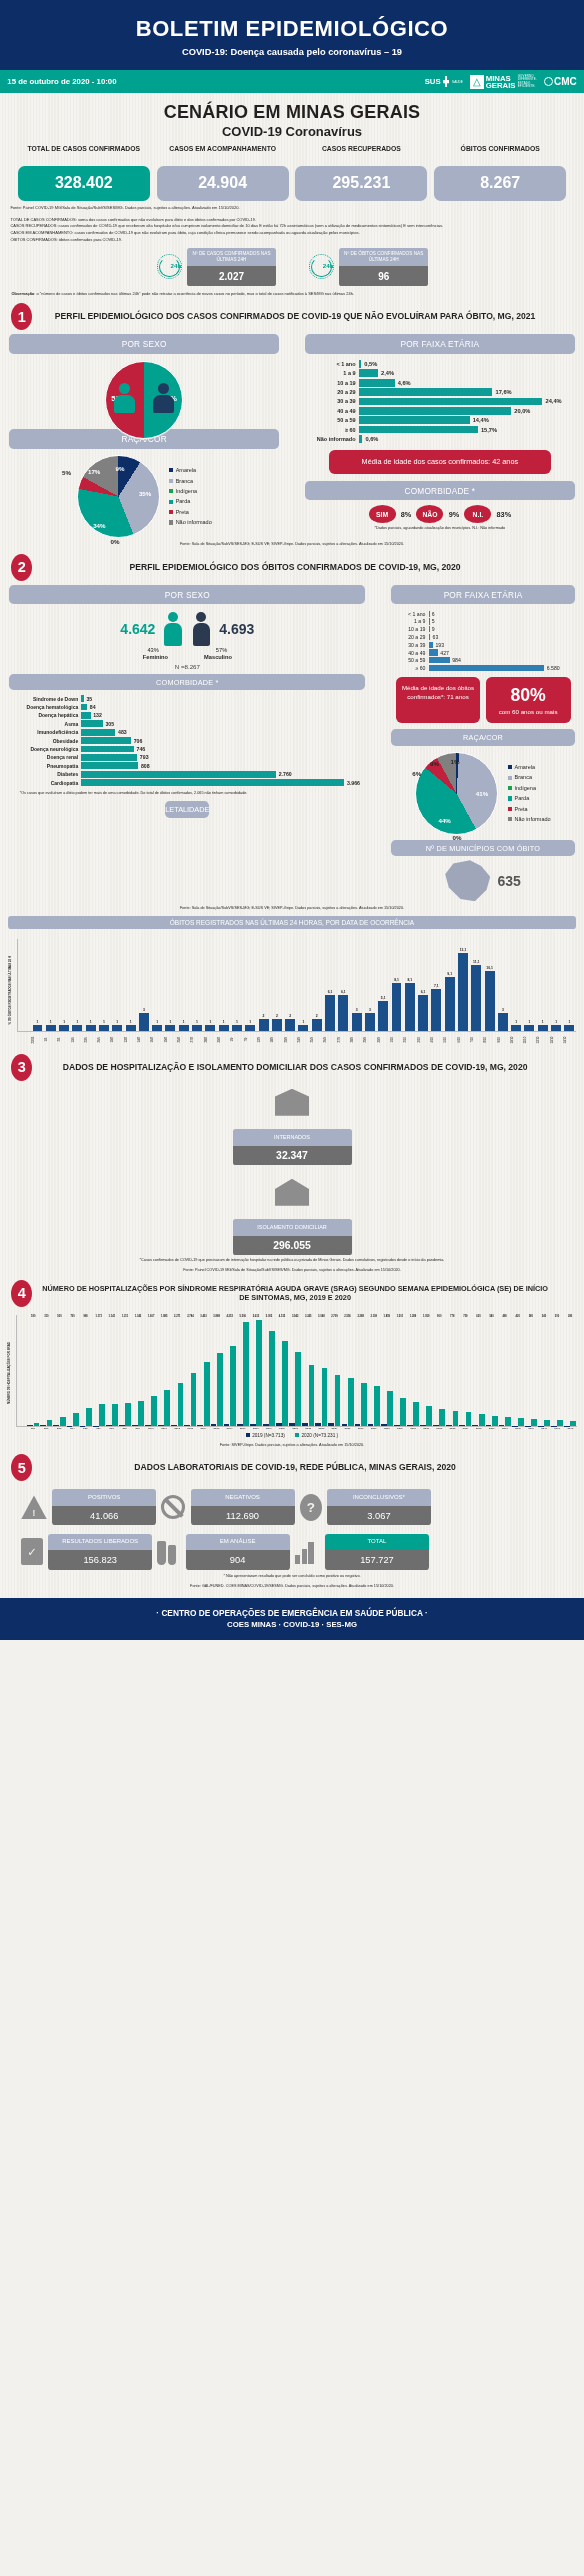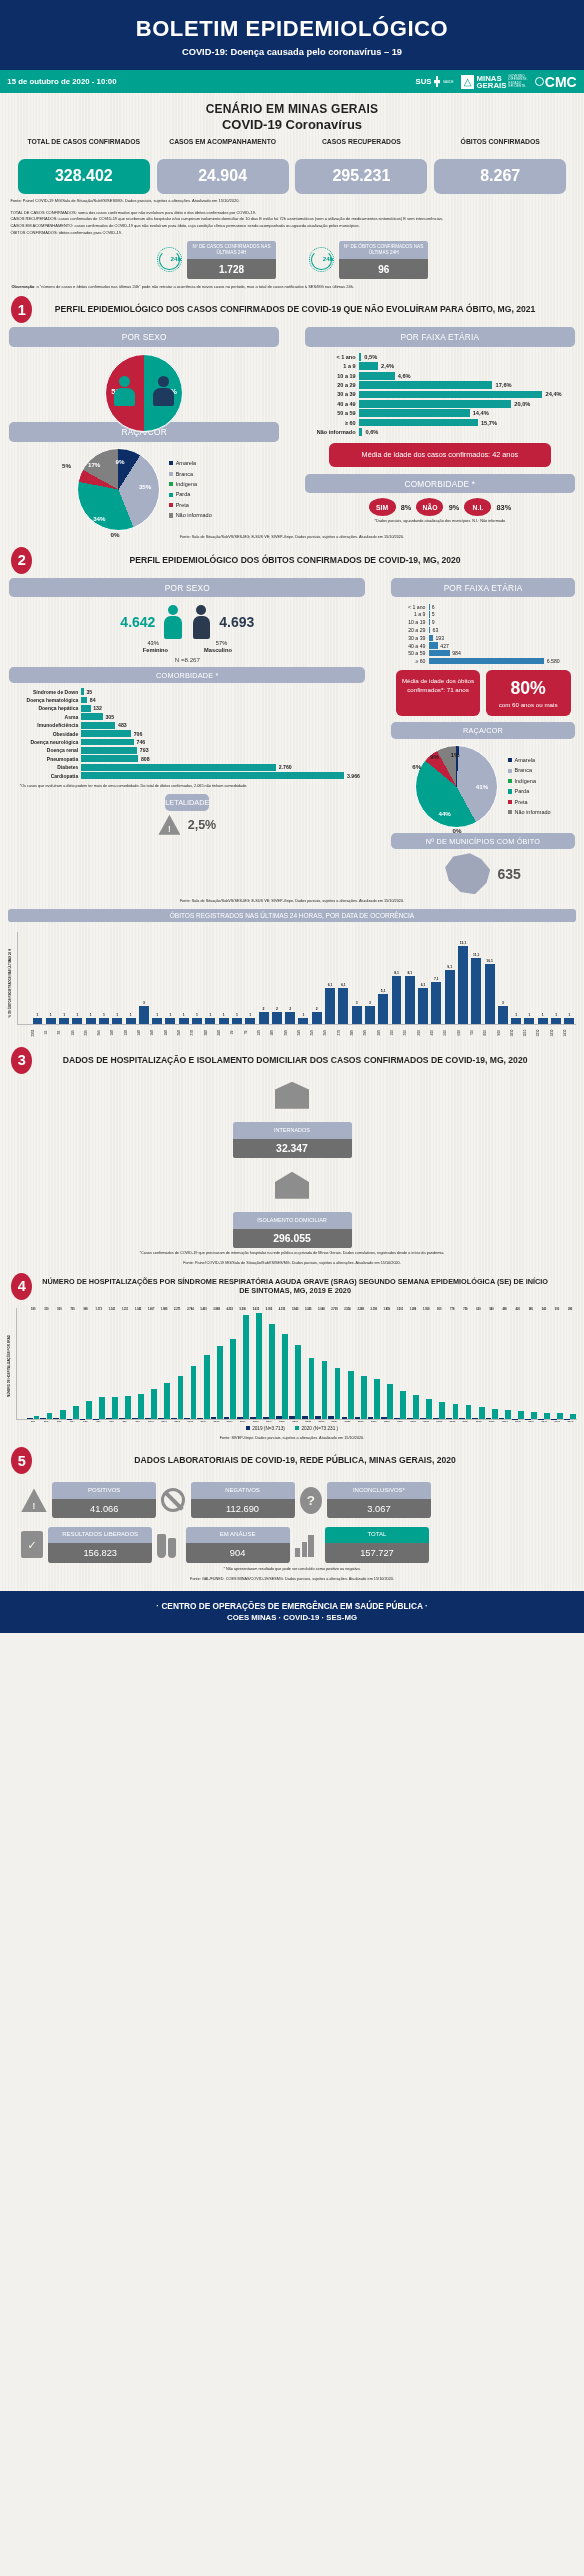--- a/index.html
+++ b/index.html
@@ -30,27 +30,27 @@
   .logo-sus { color:#fff; font-weight:bold; font-size: 7.8px; display:flex; align-items:center; gap:1px;}
   .logo-sus .cross { display:inline-block; width:6.8px; height:11.4px; background:#fff;
      position:relative; margin-left:1px; clip-path: polygon(36% 0,64% 0,64% 34%,100% 34%,100% 63%,64% 63%,64% 100%,36% 100%,36% 63%,0 63%,0 34%,36% 34%);}
   .logo-sus .sm { font-size:3.1px; font-weight:normal; margin-left:1.6px;}
   .logo-mg { display:flex; align-items:center; gap:2.1px; color:#fff;}
   .logo-mg .mark { width:13.5px; height:13.5px; background:#fff; display:flex;
      align-items:center; justify-content:center; }
   .logo-mg .mark span{ color:#00a18f; font-size:10px; line-height:1; }
   .logo-mg .txt { font-size:7.8px; font-weight:bold; line-height:0.92; }
   .logo-mg .gov { font-size:2.9px; line-height:1.25; letter-spacing:0.2px; }
-  .logo-cmc { color:#fff; font-weight:bold; font-size:14px; display:flex; align-items:center;}
+  .logo-cmc { color:#fff; font-weight:bold; font-size:10px; display:flex; align-items:center;}
   .logo-cmc .ring{ width:8.8px;height:8.8px;border:1.6px solid #fff;border-radius:50%;
      margin-right:1px; position:relative;}
 
   
   .scenario-title { text-align:center; padding: 8.3px 0 1px; }
-  .scenario-title .l1 { font-size: 12px; font-weight: bold; letter-spacing:0.2px;}
+  .scenario-title .l1 { font-size: 18px; font-weight: bold; letter-spacing:0.2px;}
   .scenario-title .l2 { font-size: 13px; font-weight: bold; margin-top:1px;}
 
   .kpis { display:flex; justify-content:center; gap: 6.8px; margin-top: 5.2px; padding: 0 7.3px;}
   .kpi { width: 132px; text-align:center; }
   .kpi .cap { font-size: 6.8px; line-height:1.22; font-weight:600; min-height:17.7px; }
   .kpi .box { margin-top: 3.1px; border-radius: 6.8px; height: 35px;
      display:flex; align-items:center; justify-content:center;
      color:#fff; font-size: 16px; font-weight:bold; }
   .kpi.green .box { background:#00a18f; }
   .kpi.gray  .box { background:#a7afc4; }
@@ -306,21 +306,21 @@
 
   <div class="row24">
     <div class="c24">
       <div class="clock">
         <div class="ring"></div>
           <div class="arc"></div>
         <div class="lbl">24h</div>
       </div>
       <div class="card">
         <div class="top">Nº DE CASOS CONFIRMADOS NAS ÚLTIMAS 24H</div>
-        <div class="bot">1.728</div>
+        <div class="bot">2.027</div>
       </div>
     </div>
     <div class="c24">
       <div class="clock">
         <div class="ring"></div>
           <div class="arc"></div>
         <div class="lbl">24h</div>
       </div>
       <div class="card">
         <div class="top">Nº DE ÓBITOS CONFIRMADOS NAS ÚLTIMAS 24H</div>
@@ -589,24 +589,20 @@
             <div class="lb">Cardiopatia</div>
             <div class="tr">
               <div class="fl" style="width:94%"></div>
               <div class="vv">3.966</div>
             </div>
           </div>
       </div>
       <div class="note">*Os casos que evoluíram a óbito podem ter mais de uma comorbidade. Do total de óbitos confirmados, 2.065 não tinham comorbidade.</div>
 
       <div class="lethal">LETALIDADE</div>
-      <div class="lethalv">
-        <div class="warn"></div>
-        <div class="v">2,5%</div>
-      </div>
     </div>
 
     <div class="col">
       <div class="panelbar">POR FAIXA ETÁRIA</div>
       <div class="agelist">
         <div class="agerow">
             <div class="lb">&lt; 1 ano</div>
             <div class="tr">
               <div class="fl" style="width:0.4%"></div>
               <div class="vv">6</div>

